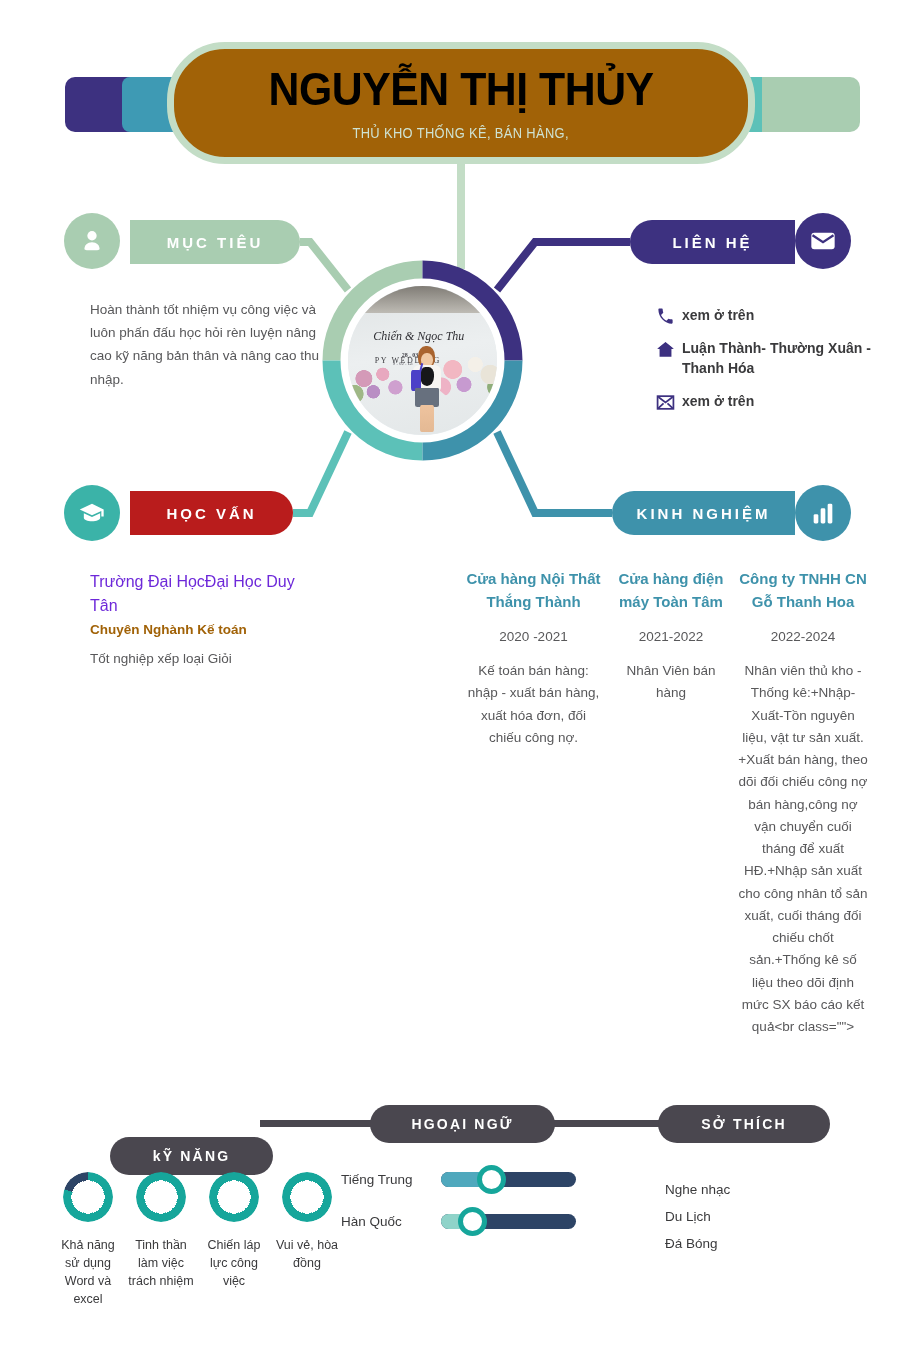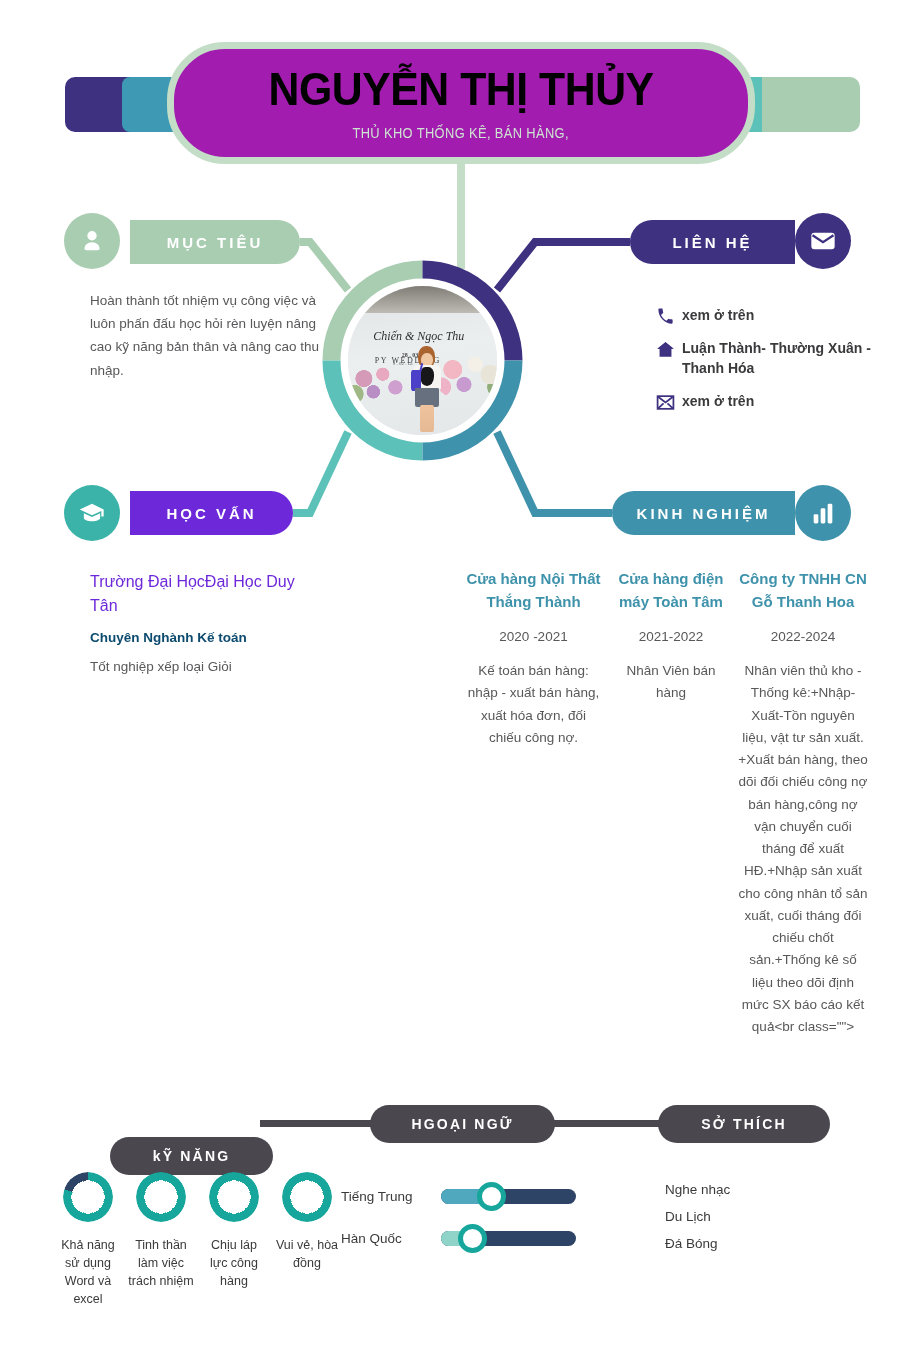--- a/index.html
+++ b/index.html
@@ -28,21 +28,21 @@
     background: #5cc1b8; border-radius: 8px;
   }
   .hdr-right-sage {
     left: 762px; top: 77px; width: 98px; height: 55px;
     background: #a9cdb1; border-radius: 0 10px 10px 0;
   }
   .hdr-box {
     position: absolute; left: 167px; top: 42px;
     width: 588px; height: 122px;
     border: 7px solid #c3ddc6; border-radius: 58px;
-    background: #a21caf;
+    background: #a16207;
     display: flex; flex-direction: column;
     align-items: center; justify-content: center;
   }
   .hdr-name {
     font-size: 46px; font-weight: bold; color: #000;
     letter-spacing: -0.5px; line-height: 1.05;
     transform: scaleX(0.93); white-space: nowrap;
   }
   .hdr-sub {
     margin-top: 12px; font-size: 14px; color: #cfe3d2;
@@ -118,40 +118,40 @@
     position: absolute; width: 56px; height: 56px; border-radius: 50%;
     display: flex; align-items: center; justify-content: center;
   }
   .badge svg { width: 28px; height: 28px; fill: #fff; }
 
   
   .pill-muctieu { left: 130px; top: 220px; width: 170px; background: #a9cdb1;
     border-radius: 0 22px 22px 0; }
   .badge-muctieu { left: 64px; top: 213px; background: #a9cdb1; }
   
-  .pill-hocvan { left: 130px; top: 491px; width: 163px; background: #6d28d9;
+  .pill-hocvan { left: 130px; top: 491px; width: 163px; background: #b91c1c;
     border-radius: 0 22px 22px 0; }
   .badge-hocvan { left: 64px; top: 485px; background: #3bb3a8; }
   
   .pill-lienhe { left: 630px; top: 220px; width: 165px; background: #3d3180;
     border-radius: 22px 0 0 22px; }
   .badge-lienhe { left: 795px; top: 213px; background: #3d3180; }
   
   .pill-kinhnghiem { left: 612px; top: 491px; width: 183px; background: #3e92ab;
     border-radius: 22px 0 0 22px; }
   .badge-kinhnghiem { left: 795px; top: 485px; background: #3e92ab; }
 
   
   .objective-text {
-    position: absolute; left: 90px; top: 289px; width: 235px;
+    position: absolute; left: 90px; top: 298px; width: 235px;
     font-size: 13.5px; line-height: 1.72; color: #58585a;
   }
   .edu-block { position: absolute; left: 90px; top: 570px; width: 215px; }
   .edu-school { font-size: 16px; font-weight: normal; color: #6d28d9; line-height: 1.5; }
-  .edu-major { font-size: 13.5px; font-weight: bold; color: #0c4a6e; margin-top: 12px; }
+  .edu-major { font-size: 13.5px; font-weight: bold; color: #a16207; margin-top: 4px; }
   .edu-note { font-size: 13.5px; color: #58585a; margin-top: 14px; }
 
   .contact-list { position: absolute; left: 648px; top: 305px; width: 230px; }
   .contact-row { display: flex; align-items: flex-start; margin-bottom: 12px; }
   .contact-ico { width: 34px; flex: none; display: flex; justify-content: center;
     padding-top: 2px; }
   .contact-ico svg { width: 19px; height: 19px; fill: #3d3180; }
   .contact-txt { font-size: 14px; font-weight: bold; color: #3a3a3c; line-height: 1.45; }
 
   
@@ -178,21 +178,21 @@
   .dp-lang { left: 370px; width: 185px; }
   .dp-hobby { left: 658px; width: 172px; }
 
   .donuts { position: absolute; left: 55px; top: 1172px; width: 285px;
     display: flex; justify-content: space-between; }
   .donut-item { width: 66px; text-align: center; }
   .donut { width: 50px; height: 50px; margin: 0 auto; border-radius: 50%; }
   .donut-lbl { font-size: 12.5px; color: #3a3a3c; line-height: 1.45; margin-top: 14px; }
 
   .lang-list { position: absolute; left: 341px; top: 1172px; width: 240px; }
-  .lang-row { display: flex; align-items: flex-end; height: 32px; margin-bottom: 10px; }
+  .lang-row { display: flex; align-items: flex-start; height: 32px; margin-bottom: 10px; }
   .lang-name { font-size: 13.5px; color: #3a3a3c; width: 100px; flex: none; }
   .lang-track { position: relative; width: 135px; height: 15px;
     background: #2d4466; border-radius: 8px; }
   .lang-fill { position: absolute; left: 0; top: 0; height: 15px; border-radius: 8px; }
   .lang-knob { position: absolute; top: -7px; width: 29px; height: 29px;
     border-radius: 50%; background: #fff; border: 5px solid #16a69b; }
 
   .hobby-list { position: absolute; left: 665px; top: 1176px; }
   .hobby-item { font-size: 13.5px; color: #3a3a3c; line-height: 2.0; }
 </style>
@@ -364,21 +364,21 @@
     <div class="donut-item">
       <div class="donut" id="donut0" style="background: radial-gradient(circle, transparent 0px, transparent 46%, rgb(255, 255, 255) 46%, rgb(255, 255, 255) 47%, transparent 47%), conic-gradient(rgb(22, 166, 155) 0deg, rgb(22, 166, 155) 288deg, rgb(45, 68, 102) 288deg, rgb(45, 68, 102) 360deg); mask-image: radial-gradient(circle, transparent 0px, transparent 45%, rgb(0, 0, 0) 46%);"></div>
       <div class="donut-lbl">Khả năng sử dụng Word và excel</div>
     </div>
     <div class="donut-item">
       <div class="donut" id="donut1" style="background: radial-gradient(circle, transparent 0px, transparent 46%, rgb(255, 255, 255) 46%, rgb(255, 255, 255) 47%, transparent 47%), conic-gradient(rgb(22, 166, 155) 0deg, rgb(22, 166, 155) 360deg, rgb(45, 68, 102) 360deg, rgb(45, 68, 102) 360deg); mask-image: radial-gradient(circle, transparent 0px, transparent 45%, rgb(0, 0, 0) 46%);"></div>
       <div class="donut-lbl">Tinh thần làm việc trách nhiệm</div>
     </div>
     <div class="donut-item">
       <div class="donut" id="donut2" style="background: radial-gradient(circle, transparent 0px, transparent 46%, rgb(255, 255, 255) 46%, rgb(255, 255, 255) 47%, transparent 47%), conic-gradient(rgb(22, 166, 155) 0deg, rgb(22, 166, 155) 360deg, rgb(45, 68, 102) 360deg, rgb(45, 68, 102) 360deg); mask-image: radial-gradient(circle, transparent 0px, transparent 45%, rgb(0, 0, 0) 46%);"></div>
-      <div class="donut-lbl">Chịu láp lực công hàng</div>
+      <div class="donut-lbl">Chiến láp lực công việc</div>
     </div>
     <div class="donut-item">
       <div class="donut" id="donut3" style="background: radial-gradient(circle, transparent 0px, transparent 46%, rgb(255, 255, 255) 46%, rgb(255, 255, 255) 47%, transparent 47%), conic-gradient(rgb(22, 166, 155) 0deg, rgb(22, 166, 155) 360deg, rgb(45, 68, 102) 360deg, rgb(45, 68, 102) 360deg); mask-image: radial-gradient(circle, transparent 0px, transparent 45%, rgb(0, 0, 0) 46%);"></div>
       <div class="donut-lbl">Vui vẻ, hòa đồng</div>
     </div>
   </div>
 
   <div class="lang-list">
     <div class="lang-row">
       <span class="lang-name">Tiếng Trung</span>

